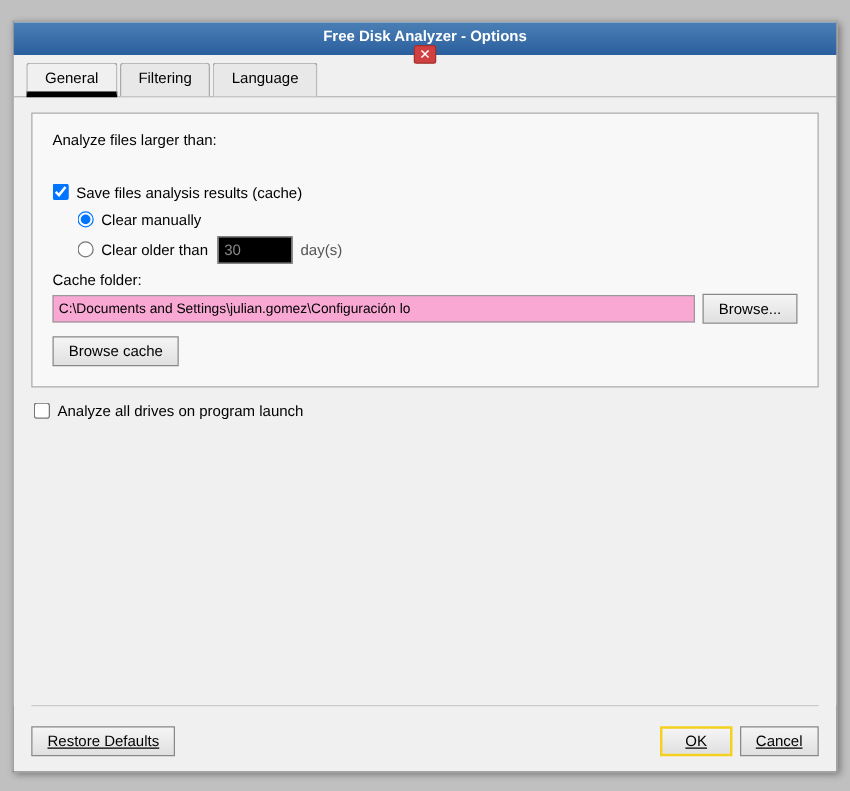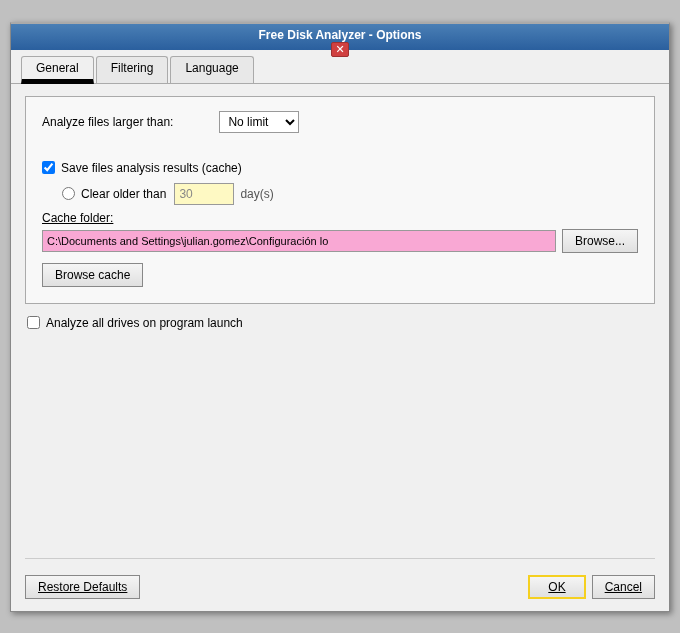--- a/index.html
+++ b/index.html
@@ -121,33 +121,32 @@
       align-items: center;
       margin-bottom: 6px;
     }
     .radio-row input[type="radio"] {
       margin-right: 6px;
     }
     .text-input {
       height: 22px;
       font-size: 12px;
       border: 1px solid #999;
-      background: #fef9c3;
+      background: #000000;
       padding: 0 4px;
       width: 60px;
       color: #888;
     }
     .days-label {
       margin-left: 6px;
       color: #555;
     }
     .cache-folder-label {
       font-size: 12px;
       margin-bottom: 4px;
-      text-decoration: underline;
     }
     .cache-folder-row {
       display: flex;
       align-items: center;
       gap: 6px;
       margin-bottom: 10px;
     }
     .cache-path-input {
       flex: 1;
       height: 22px;
@@ -211,39 +210,34 @@
     <div class="tab">Filtering</div>
     <div class="tab">Language</div>
   </div>
 
   <div class="content-area">
     <div class="group-box">
 
       
       <div class="row">
         <label>Analyze files larger than:</label>
-        <div class="select-wrapper">
-          <select>
-            <option>No limit</option>
-            <option>1 KB</option>
-            <option>10 KB</option>
-            <option>100 KB</option>
-            <option>1 MB</option>
-          </select>
-        </div>
       </div>
 
       
       <div class="checkbox-row">
         <input type="checkbox" checked="" style="">
         <label>Save files analysis results (cache)</label>
       </div>
 
       
       <div class="radio-group">
+        <div class="radio-row">
+          <input type="radio" name="clear-option" checked="" style="">
+          <label>Clear manually</label>
+        </div>
         <div class="radio-row">
           <input type="radio" name="clear-option" style="">
           <label>Clear older than</label>
           <input type="text" class="text-input" value="30" style="margin-left: 8px;">
           <span class="days-label">day(s)</span>
         </div>
       </div>
 
       
       <div class="cache-folder-label">Cache folder:</div>

